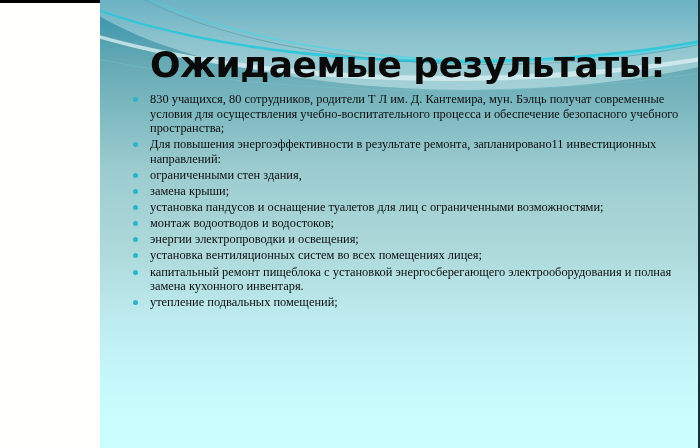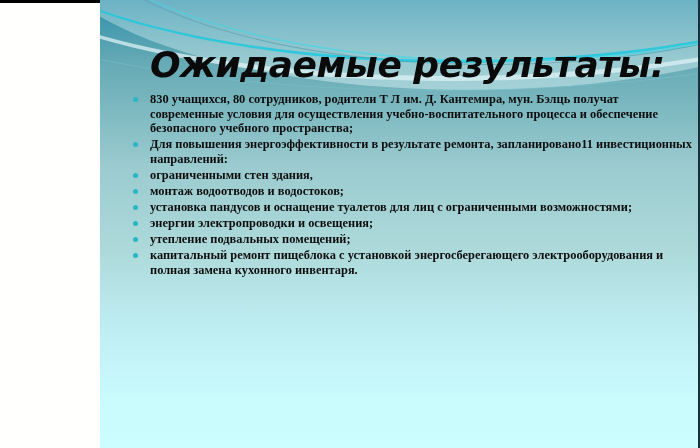--- a/index.html
+++ b/index.html
@@ -137,37 +137,35 @@
     height: 448px;
     z-index: 5;
   }
 
   .slide-title {
     position: absolute;
     left: 50px;
     top: 44px;
     font-family: "DejaVu Sans", sans-serif;
     font-weight: bold;
-    font-style: italic;
     font-size: 36px;
     line-height: 42px;
     letter-spacing: -0.5px;
     color: #0a0a0a;
     white-space: nowrap;
   }
 
   .bullet-list {
     position: absolute;
     left: 28px;
     top: 92px;
     width: 566px;
     margin: 0;
     padding: 0;
     list-style: none;
-    font-weight: bold;
   }
 
   .bullet-item {
     position: relative;
     padding-left: 22px;
     margin-bottom: 1.5px;
     font-family: "Liberation Serif", serif;
     font-size: 12.4px;
     line-height: 14.6px;
     color: #0d0d0d;
@@ -202,21 +200,23 @@
   <div class="left-panel"></div>
   <div class="top-black-strip"></div>
   <div class="right-edge"></div>
 
   <div class="content">
     <div class="slide-title">Ожидаемые результаты:</div>
     <ul class="bullet-list">
         <li class="bullet-item">830 учащихся, 80 сотрудников,  родители  Т Л им. Д. Кантемира, мун. Бэлць получат современные условия для осуществления учебно-воспитательного процесса и обеспечение безопасного учебного пространства;</li>
         <li class="bullet-item">Для повышения энергоэффективности в результате ремонта, запланировано11 инвестиционных направлений:</li>
         <li class="bullet-item">ограниченными стен здания,</li>
+        <li class="bullet-item">замена крыши;</li>
+        <li class="bullet-item">установка пандусов и оснащение туалетов для лиц с ограниченными возможностями;</li>
         <li class="bullet-item">монтаж водоотводов и водостоков;</li>
-        <li class="bullet-item">установка пандусов и оснащение туалетов для лиц с ограниченными возможностями;</li>
         <li class="bullet-item">энергии электропроводки и освещения;</li>
+        <li class="bullet-item">установка вентиляционных систем во всех помещениях лицея;</li>
+        <li class="bullet-item">капитальный ремонт пищеблока с установкой энергосберегающего электрооборудования и полная замена кухонного инвентаря.</li>
         <li class="bullet-item">утепление подвальных помещений;</li>
-        <li class="bullet-item">капитальный ремонт пищеблока с установкой энергосберегающего электрооборудования и полная замена кухонного инвентаря.</li>
       </ul>
   </div>
 
 </div>
 
 </body></html>

